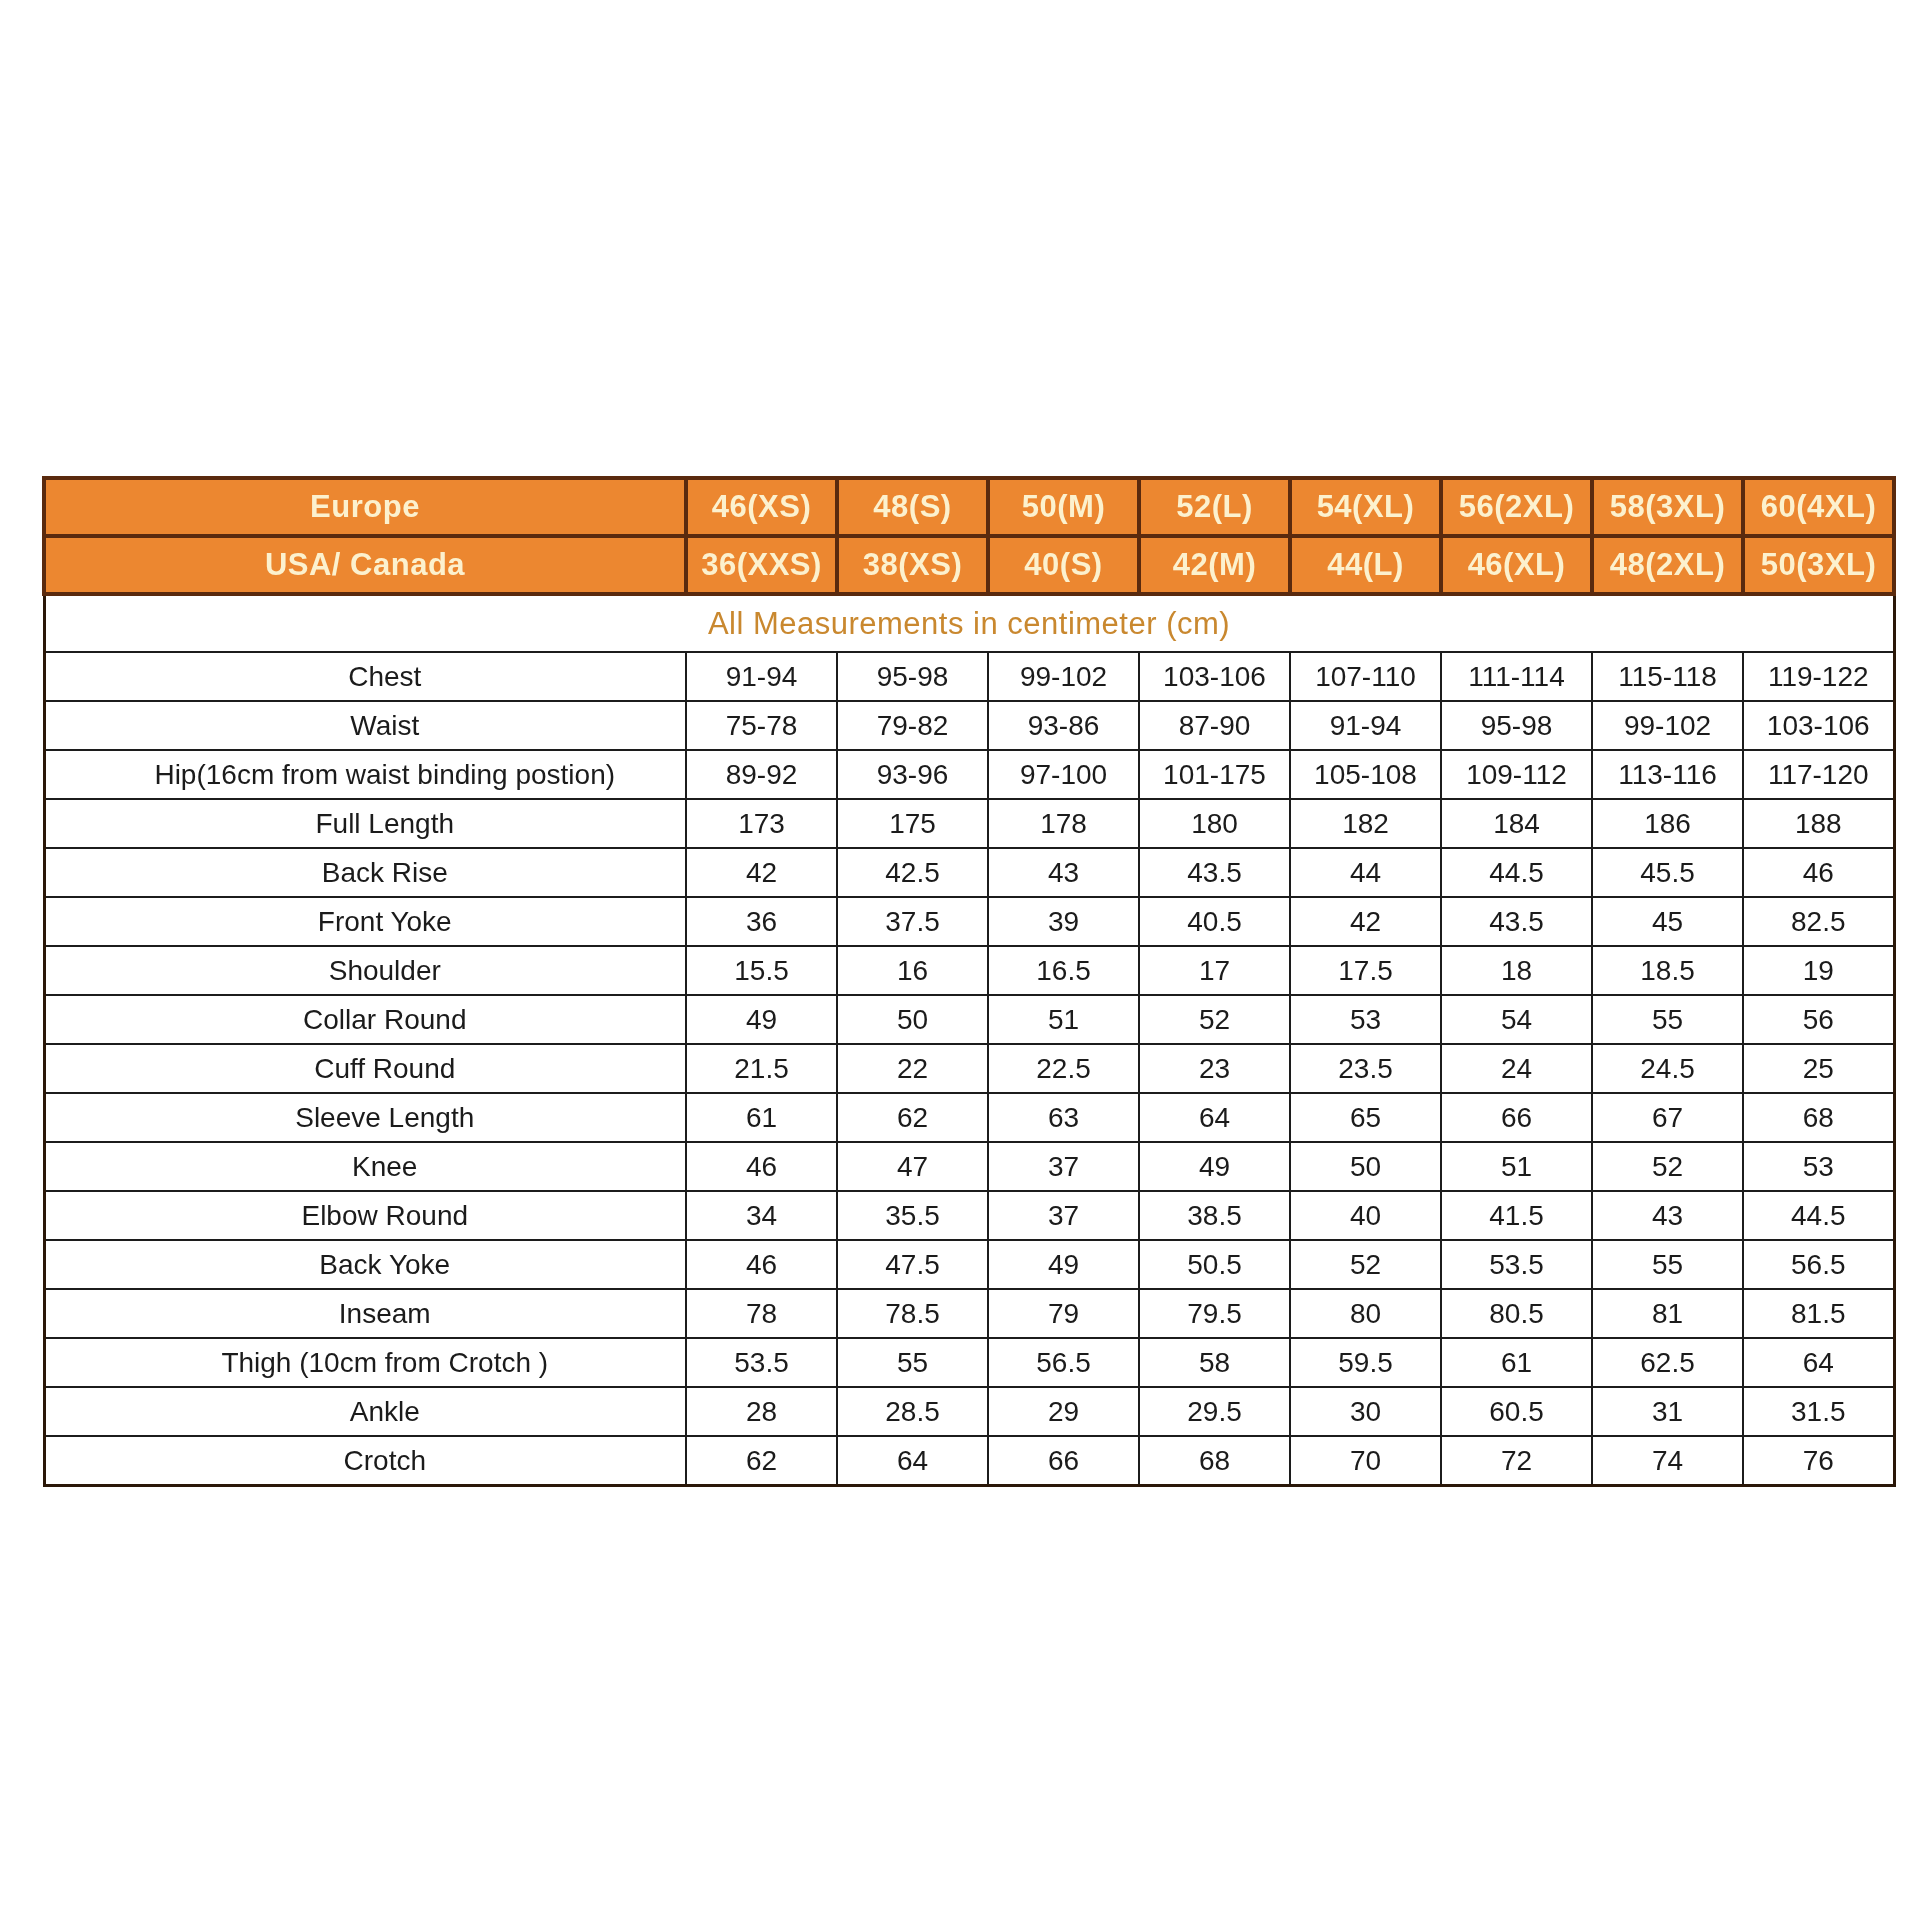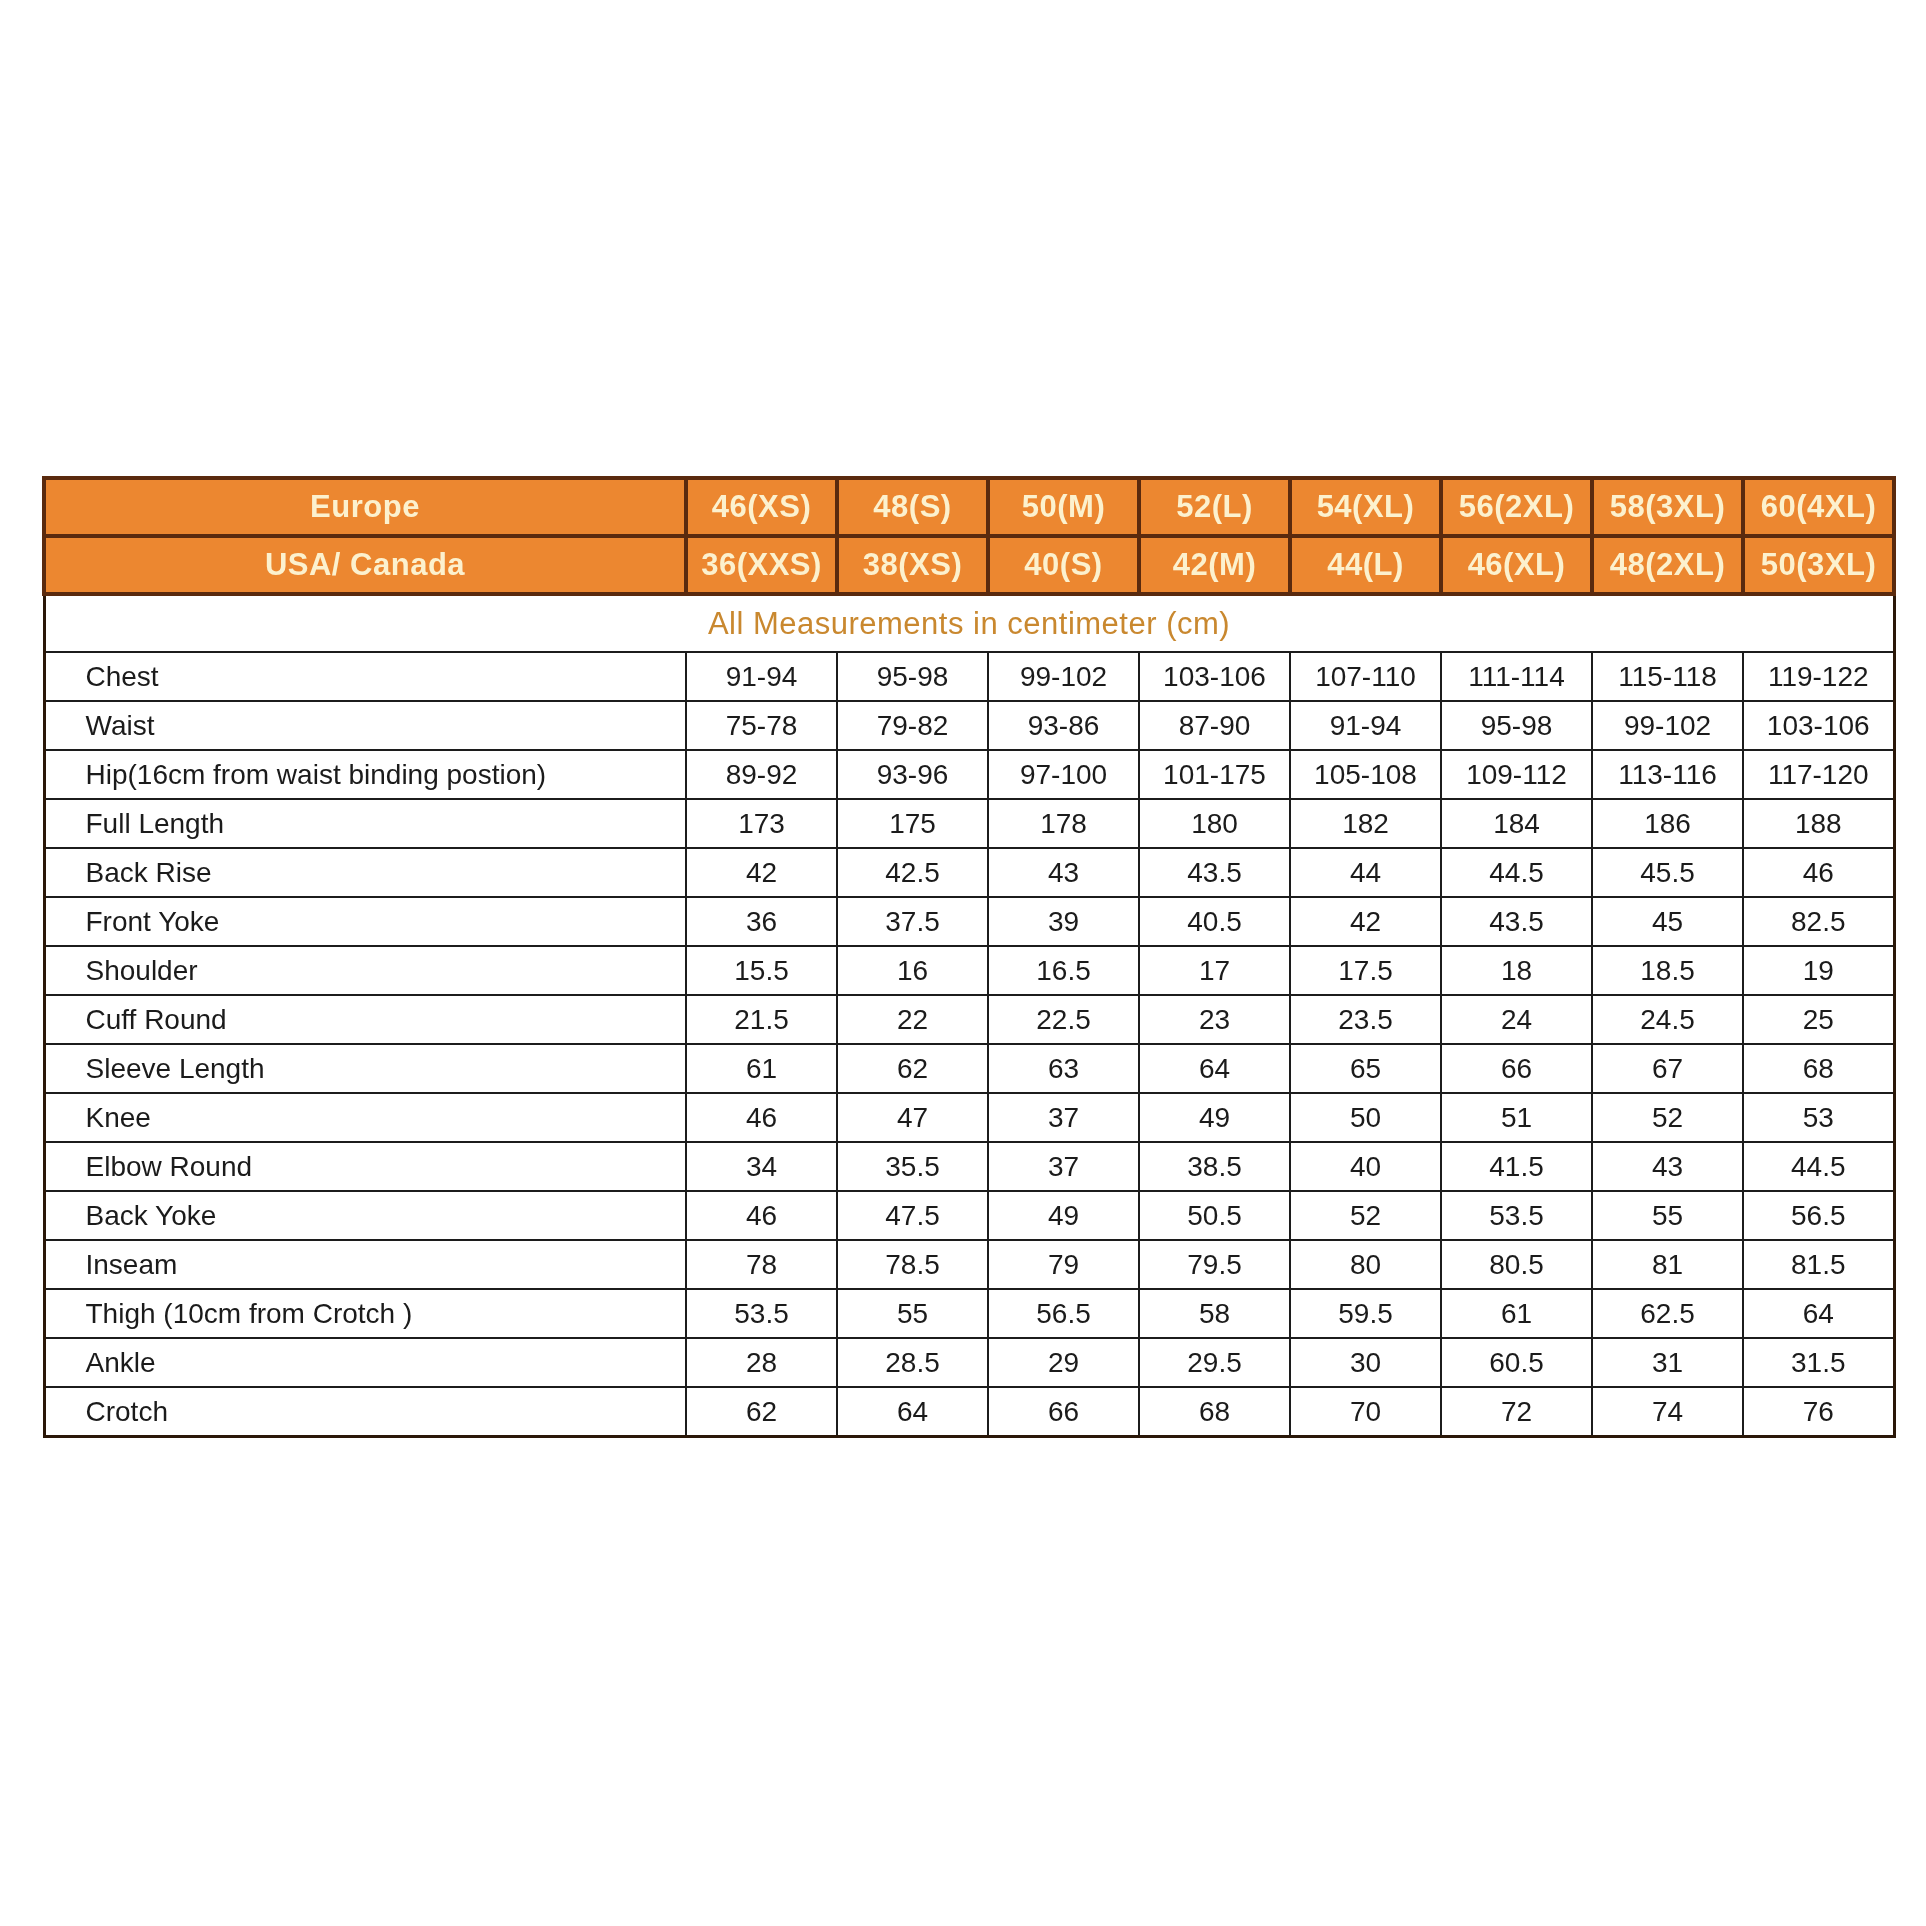--- a/index.html
+++ b/index.html
@@ -61,21 +61,21 @@
     height: 45px;
     background: #ffffff;
     border: 2px solid var(--grid, #1c1c1c);
     color: #1b1b1b;
     font-size: 28px;
     text-align: center;
     overflow: hidden;
     white-space: nowrap;
   }
   tr.mrow td.mlabel {
-    text-align: left;
+    text-align: center;
     padding-left: 40px;
     margin-left: 42px;
   }
 </style>
 </head>
 <body>
 
 <div class="page">
   <div class="table-wrap">
     <table class="size-chart">
@@ -180,20 +180,31 @@
             <td class="mval">15.5</td>
             <td class="mval">16</td>
             <td class="mval">16.5</td>
             <td class="mval">17</td>
             <td class="mval">17.5</td>
             <td class="mval">18</td>
             <td class="mval">18.5</td>
             <td class="mval">19</td>
           </tr>
           <tr class="mrow">
+            <td class="mlabel">Collar Round</td>
+            <td class="mval">49</td>
+            <td class="mval">50</td>
+            <td class="mval">51</td>
+            <td class="mval">52</td>
+            <td class="mval">53</td>
+            <td class="mval">54</td>
+            <td class="mval">55</td>
+            <td class="mval">56</td>
+          </tr>
+          <tr class="mrow">
             <td class="mlabel">Cuff Round</td>
             <td class="mval">21.5</td>
             <td class="mval">22</td>
             <td class="mval">22.5</td>
             <td class="mval">23</td>
             <td class="mval">23.5</td>
             <td class="mval">24</td>
             <td class="mval">24.5</td>
             <td class="mval">25</td>
           </tr>

